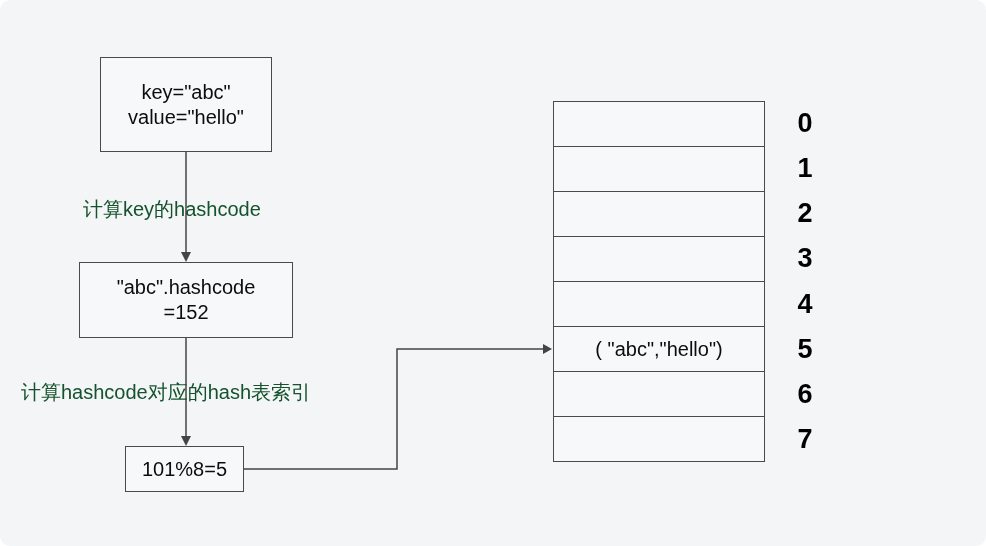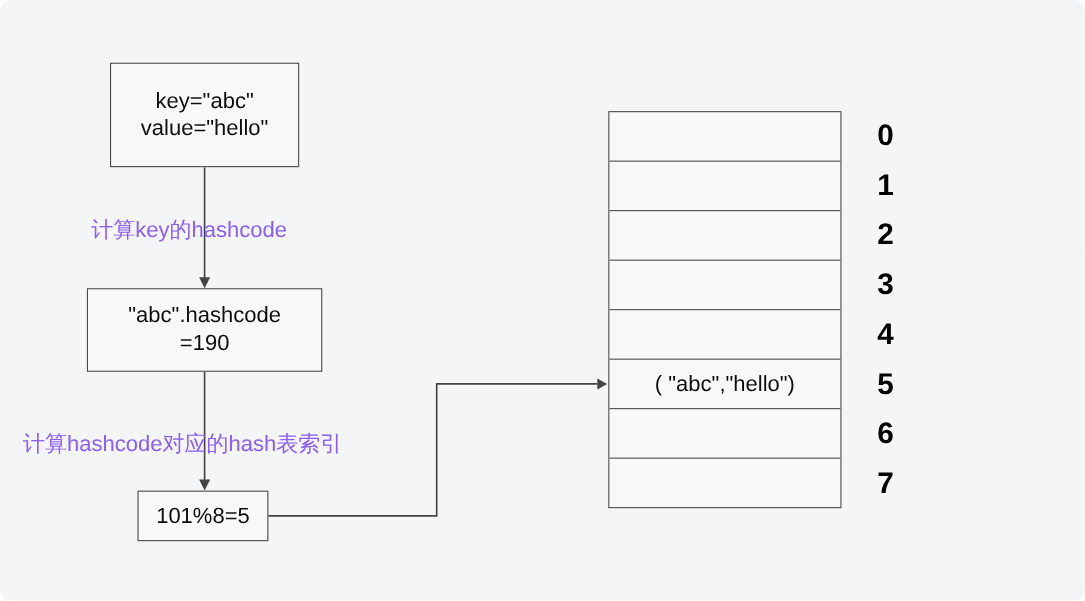--- a/index.html
+++ b/index.html
@@ -34,27 +34,27 @@
     font-size: 20px;
     line-height: 25px;
     text-align: center;
     box-sizing: border-box;
   }
   .box-input   { left: 100px; top: 57px;  width: 172px; height: 95px; }
   .box-hash    { left: 79px;  top: 262px; width: 214px; height: 76px; }
   .box-mod     { left: 125px; top: 446px; width: 119px; height: 46px; }
   .step-label {
     position: absolute;
-    color: #8b5cf6;
+    color: #14532d;
     font-size: 20px;
     line-height: 24px;
     white-space: nowrap;
   }
   .step-label-1 { left: 83px; top: 197px; }
-  .step-label-2 { left: 21px; top: 392px; }
+  .step-label-2 { left: 21px; top: 380px; }
   .hash-table {
     position: absolute;
     left: 553px; top: 101px;
     width: 212px; height: 361px;
     border: 1.5px solid #4a4a4a;
     box-sizing: border-box;
     display: flex;
     flex-direction: column;
     background: #f7f8fa;
   }
@@ -111,21 +111,21 @@
 
   <div class="box box-input">
     <div>key="abc"</div>
     <div>value="hello"</div>
   </div>
 
   <div class="step-label step-label-1">计算key的hashcode</div>
 
   <div class="box box-hash">
     <div>"abc".hashcode</div>
-    <div>=190</div>
+    <div>=152</div>
   </div>
 
   <div class="step-label step-label-2">计算hashcode对应的hash表索引</div>
 
   <div class="box box-mod">
     <div>101%8=5</div>
   </div>
 
   <div class="hash-table">
     <div class="hash-row"></div>

